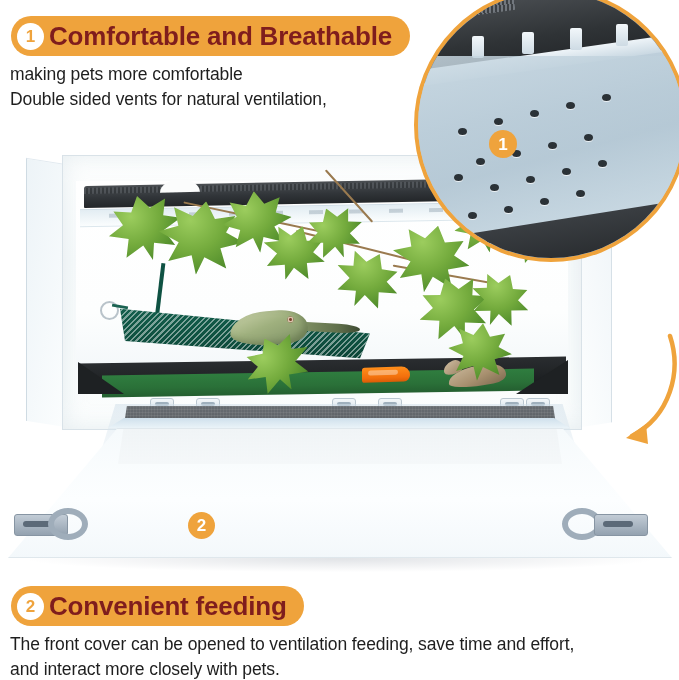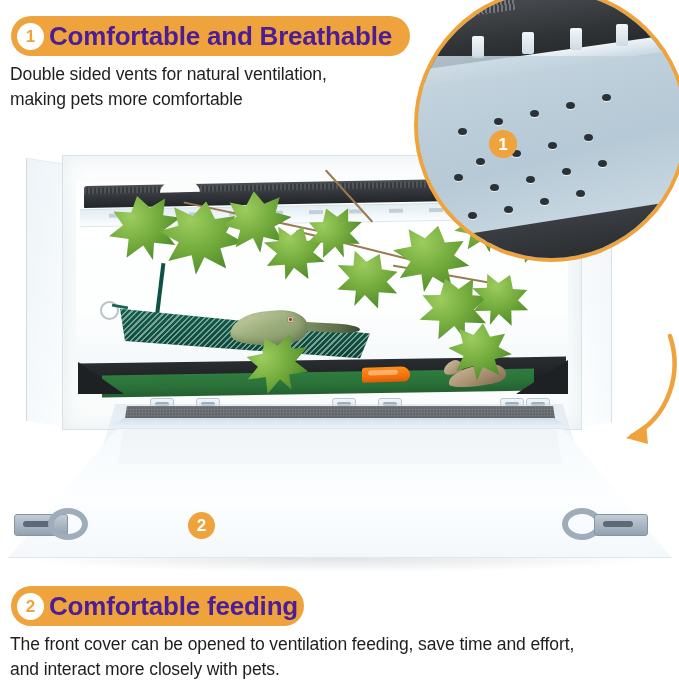--- a/index.html
+++ b/index.html
@@ -41,21 +41,21 @@
     color: #efa33c;
     font-size: 17px;
     font-weight: bold;
     display: flex;
     align-items: center;
     justify-content: center;
     line-height: 1;
     margin-right: 5px;
   }
   .pill-title {
-    color: #4c1d95;
+    color: #7f1d1d;
     font-size: 26px;
     font-weight: bold;
     letter-spacing: -0.2px;
     line-height: 1;
   }
   #pill-1 { left: 11px; top: 16px; width: 399px; }
   #pill-2 { left: 11px; top: 586px; width: 293px; }
 
   
   .para {
@@ -569,22 +569,22 @@
 <body>
 
 <div id="page">
 
   <div class="pill" id="pill-1">
     <span class="pill-badge">1</span>
     <span class="pill-title">Comfortable and Breathable</span>
   </div>
 
   <div class="para" id="para-1">
+    <span class="para-line">making pets more comfortable</span>
     <span class="para-line">Double sided vents for natural ventilation,</span>
-    <span class="para-line">making pets more comfortable</span>
   </div>
 
   <div id="stage">
 
     <div class="ground-shadow"></div>
 
     <div class="tank">
       <div class="tank-leftwall"></div>
       <div class="tank-rightwall"></div>
       <div class="tank-glass"></div>
@@ -707,21 +707,21 @@
       <div class="vent-hole" style="left:104px; top:172px;"></div>
 
       <div class="inset-darkbar"></div>
     </div>
 
     <div class="inset-badge">1</div>
   </div>
 
   <div class="pill" id="pill-2">
     <span class="pill-badge">2</span>
-    <span class="pill-title">Comfortable feeding</span>
+    <span class="pill-title">Convenient feeding</span>
   </div>
 
   <div class="para" id="para-2">
     <span class="para-line">The front cover can be opened to ventilation feeding, save time and effort,</span>
     <span class="para-line">and interact more closely with pets.</span>
   </div>
 
 </div>
 
 </body></html>

